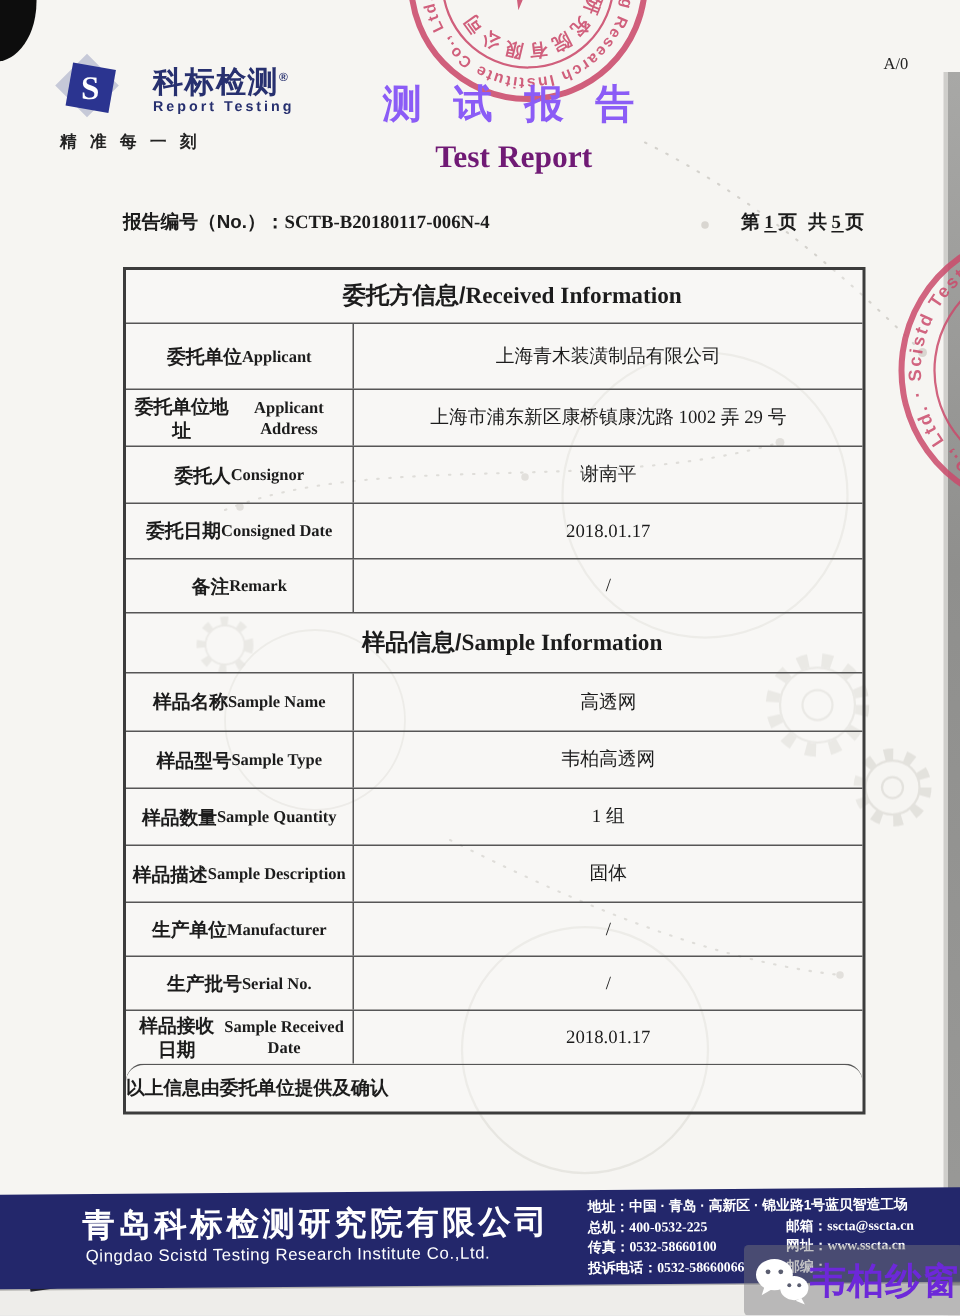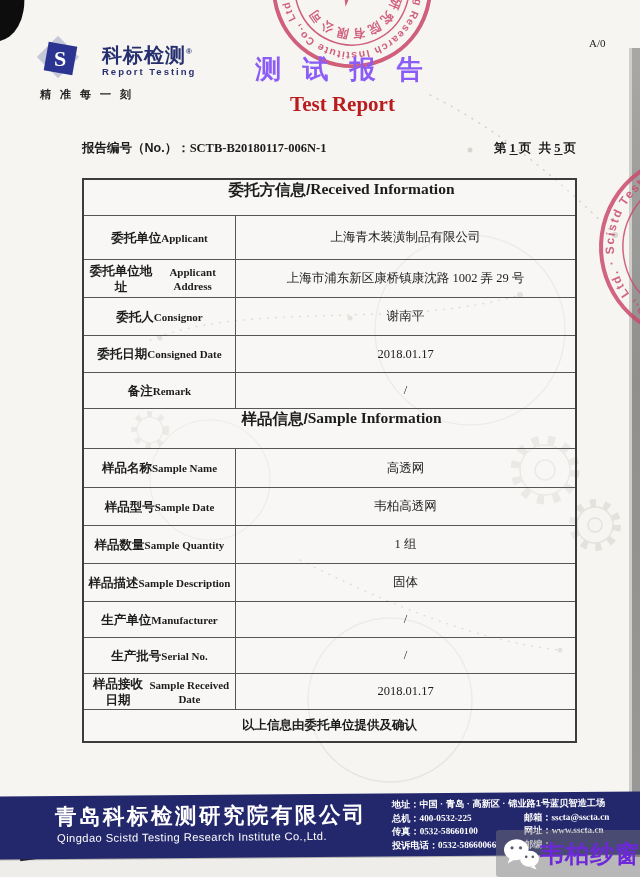--- a/index.html
+++ b/index.html
@@ -35,21 +35,21 @@
   .logo-zh{ color:#27306f; font-size:20px; font-weight:bold; letter-spacing:1px; line-height:22px; white-space:nowrap; }
   .logo-reg{ font-size:8px; vertical-align:super; }
   .logo-en{ color:#27306f; font-size:9.5px; font-weight:bold; letter-spacing:2px; white-space:nowrap; }
   .logo-tagline{ margin-top:7px; color:#222; font-size:11px; font-weight:bold;
     letter-spacing:9px; white-space:nowrap; }
 
   
   .title-zh{ position:absolute; left:230px; top:52px; width:225px; text-align:center;
     font-size:26px; font-weight:bold; letter-spacing:7px; color:#8b5cf6; }
   .title-en{ position:absolute; left:230px; top:92px; width:225px; text-align:center;
-    font-family:"Liberation Serif",serif; font-size:21px; font-weight:bold; color:#b91c1c; }
+    font-family:"Liberation Serif",serif; font-size:21px; font-weight:bold; color:#701a75; }
   .revision{ position:absolute; left:589px; top:37px; font-family:"Liberation Serif",serif;
     font-size:11px; color:#222; }
 
   
   .seal{ position:absolute; color:#cb4a6b; }
   .seal-top{ left:264px; top:-100px; transform:rotate(-22deg); opacity:.88; }
   .seal-right{ left:588px; top:142px; transform:rotate(-14deg); opacity:.85; }
   .seal text{ fill:currentColor; font-weight:bold; }
 
   
@@ -58,23 +58,23 @@
   .meta-number .num{ font-family:"Liberation Serif",serif; font-weight:bold; }
   .page-info{ position:absolute; right:0; top:0; font-weight:600; letter-spacing:2px; }
   .page-info .pnum{ font-family:"Liberation Serif",serif; text-decoration:underline;
     text-underline-offset:2px; padding:0 1px; }
 
   
   .doc-table{ position:absolute; left:82px; top:178px; width:495px;
     border:2px solid #3c3c3c; background:rgba(255,255,255,.25); }
   .trow{ display:flex; border-top:1px solid #565656; }
   .trow:first-child{ border-top:none; }
-  .trow.section{ align-items:flex-start; justify-content:center; font-size:15.5px; font-weight:bold;padding-left:24px; }
+  .trow.section{ align-items:center; justify-content:center; font-size:15.5px; font-weight:bold;padding-left:24px; }
   .trow.section .sec-en{ font-family:"Liberation Serif",serif; }
-  .trow.note{ align-items:center; justify-content:center; font-size:12.5px; font-weight:bold; }
+  .trow.note{ align-items:center; justify-content:flex-start; font-size:12.5px; font-weight:bold;border-radius:12px; }
   .cell{ display:flex; flex-direction:row; align-items:center; justify-content:center; }
   .cell.label{ width:152px; flex:0 0 152px; border-right:1px solid #565656; padding:2px 4px; text-align:center; }
   .cell.value{ flex:1; font-family:"Liberation Serif",serif; font-size:12.5px; text-align:center; padding:2px 6px; }
   .lab-zh{ font-size:12.5px; font-weight:bold; line-height:16px; }
   .lab-en{ font-family:"Liberation Serif",serif; font-size:11px; font-weight:bold; line-height:14px; }
 
   
   .footer-band{ position:absolute; left:-8px; top:794px; width:660px; height:63px;
     background:#23276b; transform:rotate(-0.45deg);
     box-shadow:0 1px 0 rgba(0,0,0,.25); }
@@ -179,21 +179,21 @@
       <path id="sealRtEn" d="M105 26 a79 79 0 1 1 -0.1 0"></path>
       <path id="sealRtZh" d="M105 52 a53 53 0 1 1 -0.1 0"></path>
     </defs>
     <circle cx="105" cy="105" r="92" fill="none" stroke="currentColor" stroke-width="4"></circle>
     <circle cx="105" cy="105" r="70" fill="none" stroke="currentColor" stroke-width="1.5"></circle>
     <text font-size="12" letter-spacing="1.5"><textPath href="#sealRtEn">Qingdao Scistd Testing Research Institute Co., Ltd. · Scistd Testing ·</textPath></text>
     <text font-size="13" letter-spacing="4"><textPath href="#sealRtZh">青岛科标检测研究院有限公司</textPath></text>
   </svg>
 
   <div class="meta-line">
-    <span class="meta-number"><span>报告编号（No.）：</span><span class="num">SCTB-B20180117-006N-1</span></span>
+    <span class="meta-number"><span>报告编号（No.）：</span><span class="num">SCTB-B20180117-006N-4</span></span>
     <span class="page-info"><span>第</span><span class="pnum">1</span><span>页</span> <span>共</span><span class="pnum">5</span><span>页</span></span>
   </div>
 
   <div class="doc-table">
 
     <div class="trow section" style="height:35px">
       <span>委托方信息/</span>
         <span class="sec-en">Received Information</span>
     </div>
 
@@ -246,21 +246,21 @@
       <div class="cell label">
         <div class="lab-zh">样品名称</div>
           <div class="lab-en">Sample Name</div>
       </div>
       <div class="cell value">高透网</div>
     </div>
 
     <div class="trow field" style="height:38px">
       <div class="cell label">
         <div class="lab-zh">样品型号</div>
-          <div class="lab-en">Sample Date</div>
+          <div class="lab-en">Sample Type</div>
       </div>
       <div class="cell value">韦柏高透网</div>
     </div>
 
     <div class="trow field" style="height:38px">
       <div class="cell label">
         <div class="lab-zh">样品数量</div>
           <div class="lab-en">Sample Quantity</div>
       </div>
       <div class="cell value">1 组</div>

